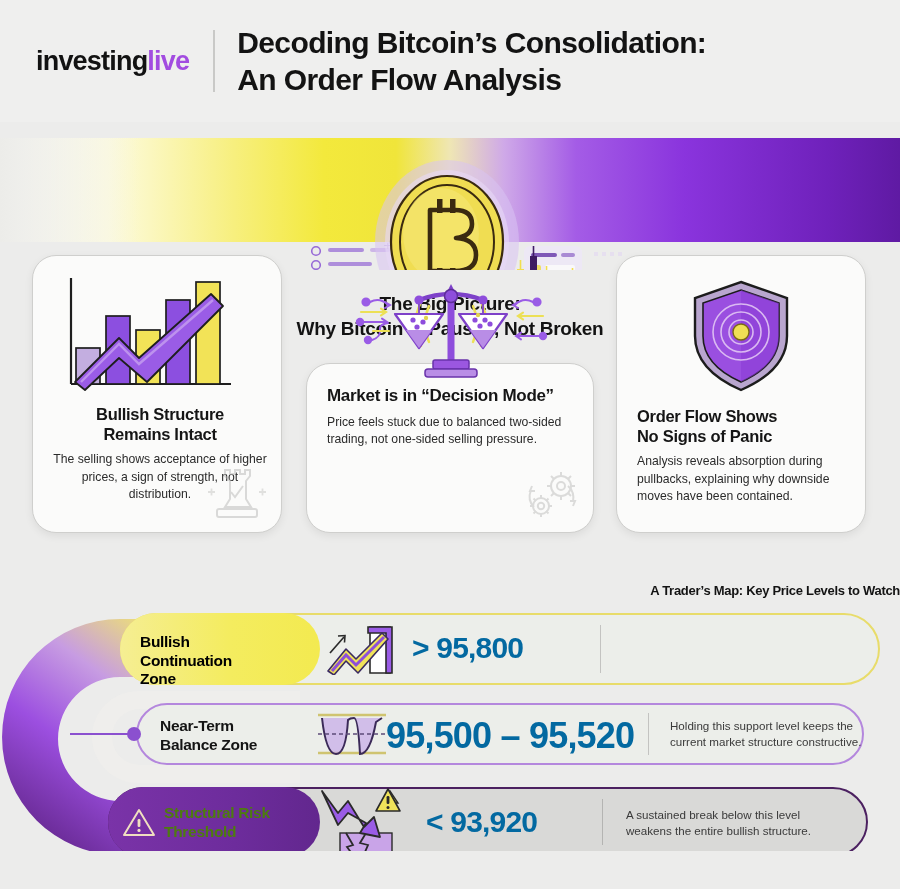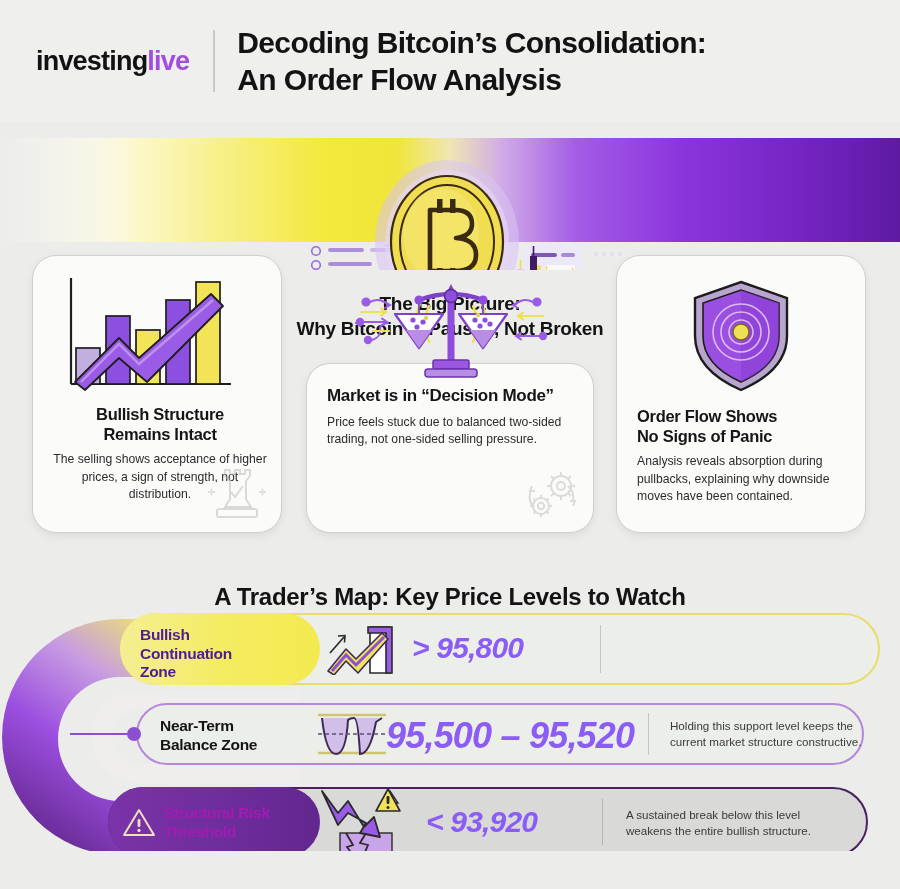--- a/index.html
+++ b/index.html
@@ -79,40 +79,40 @@
   .card-right .card-art  { position: absolute; top: 20px; left: 68px; width: 112px; height: 120px; }
   .card-right .txtwrap   { position: absolute; top: 150px; left: 20px; width: 212px; }
   .card-center .card-art { position: absolute; top: -90px; left: 44px; width: 200px; height: 108px; }
   .card-center .txtwrap  { position: absolute; top: 22px; left: 20px; width: 250px; }
   .card-center .card-title { font-size: 17px; }
   .deco { position: absolute; opacity: .5; }
 
   
   .map { position: absolute; top: 575px; left: 0; width: 900px; height: 314px; }
   .map-title {
-    position: absolute; top: 8px; left: 0; width: 900px; text-align: center;
-    font-size: 24px; font-weight: 700; color: #131313; letter-spacing: -0.3px;
+    position: absolute; top: 8px; left: 0; width: 900px; text-align: right;
+    font-size: 13px; font-weight: 700; color: #131313; letter-spacing: -0.3px;
   }
   .swoosh { position: absolute; top: 30px; left: 0; width: 420px; height: 284px; }
 
   .row { position: absolute; display: flex; align-items: center; }
   .row-cap {
     position: absolute; top: 0; left: 0; height: 100%;
     display: flex; align-items: center; border-radius: 40px;
   }
   .row-pill {
     position: absolute; border-radius: 40px; background: #ececea;
   }
   .zone-label {
     font-size: 15.5px; font-weight: 700; line-height: 1.2;
     letter-spacing: -0.3px; position: absolute; z-index: 4;
   }
   .price {
     position: absolute; font-size: 30px; font-weight: 700;
-    color: #8b5cf6; letter-spacing: -0.8px; z-index: 4; white-space: nowrap; font-style: italic;
+    color: #0369a1; letter-spacing: -0.8px; z-index: 4; white-space: nowrap;
   }
   .note {
     position: absolute; font-size: 11.6px; color: #3a3a3a;
     line-height: 1.38; z-index: 4;
   }
   .vdiv { position: absolute; width: 1px; z-index: 4; }
   .row-icon { position: absolute; z-index: 4; }
 </style>
 </head>
 <body>
@@ -389,21 +389,21 @@
           <stop offset="100%" stop-color="#5c2182"></stop>
         </linearGradient>
       </defs>
       <path d="M300 14 H120 A118 118 0 0 0 120 250 H300 V196 H120 A62 62 0 0 1 120 72 H300 Z" fill="url(#swg)"></path>
       <path d="M300 86 H138 A46 46 0 0 0 138 178 H300 V160 H140 A28 28 0 0 1 140 104 H300 Z" fill="#efeeec" opacity=".92"></path>
     </svg>
 
     <div class="row" style="top:38px;left:120px;width:760px;height:72px">
       <div class="row-pill" style="inset:0;border:2px solid #e8dc6a;background:#eceeea"></div>
       <div class="row-cap" style="width:200px;background:linear-gradient(90deg,#f5ee93 0%,#f4ec5f 55%,#f3ea50 100%);z-index:3"></div>
-      <div class="zone-label" style="left:20px;top:13px;color:#4c1d95;width:170px">
+      <div class="zone-label" style="left:20px;top:20px;color:#000000;width:170px">
         <div>Bullish</div>
         <div>Continuation</div>
         <div>Zone</div>
       </div>
       <svg class="row-icon" style="left:204px;top:10px;width:72px;height:52px" viewBox="0 0 72 52">
         <path d="M46 4 H66 V50 H46 Z" fill="#ffffff" stroke="#2a2a2a" stroke-width="1.6"></path>
         <path d="M44 4 H68 V50 H62 V10 H44 Z" fill="#9a5ce6" stroke="#2a2a2a" stroke-width="1.6"></path>
         <path d="M4 48 L22 26 L32 36 L58 10 L64 16 L34 50 L22 38 L10 52 Z" fill="#f0e35a" stroke="#3a2a60" stroke-width="1.6" stroke-linejoin="round"></path>
         <path d="M8 48 L22 32 L32 42 L60 14" fill="none" stroke="#8d4fd8" stroke-width="3"></path>
         <path d="M6 30 L20 14" stroke="#2a2a2a" stroke-width="1.6" fill="none"></path>
@@ -439,21 +439,21 @@
     </div>
 
     <div class="row" style="top:212px;left:108px;width:760px;height:70px">
       <div class="row-pill" style="inset:0;border:2px solid #4b2060;background:#d9d9d7"></div>
       <div class="row-cap" style="width:212px;background:linear-gradient(90deg,#7a33a8 0%,#6d2c9c 60%,#62278e 100%);z-index:3"></div>
       <svg class="row-icon" style="left:14px;top:20px;width:34px;height:31px" viewBox="0 0 34 31">
         <path d="M17 3 L32 28 H2 Z" fill="none" stroke="#f0dfc0" stroke-width="2" stroke-linejoin="round"></path>
         <rect x="15.6" y="12" width="2.8" height="8" rx="1.2" fill="#f0dfc0"></rect>
         <circle cx="17" cy="23.4" r="1.6" fill="#f0dfc0"></circle>
       </svg>
-      <div class="zone-label" style="left:56px;top:17px;color:#a21caf;width:160px">
+      <div class="zone-label" style="left:56px;top:17px;color:#4d7c0f;width:160px">
         <div>Structural Risk</div>
         <div>Threshold</div>
       </div>
       <svg class="row-icon" style="left:212px;top:-4px;width:88px;height:78px" viewBox="0 0 88 78">
         <rect x="20" y="50" width="52" height="26" fill="#c9a4e8" stroke="#2a2a2a" stroke-width="1.4"></rect>
         <path d="M26 50 L33 62 L27 64 L36 76" fill="none" stroke="#2a2a2a" stroke-width="1.8"></path>
         <path d="M46 50 L40 60 L48 62 L42 76" fill="none" stroke="#2a2a2a" stroke-width="1.8"></path>
         <path d="M2 8 L18 30 L28 18 L44 44 L54 34 L60 54 L40 50 L46 40 L28 30 L18 42 Z" fill="#9a5ce6" stroke="#2a2a2a" stroke-width="1.8" stroke-linejoin="round"></path>
         <path d="M62 8 L78 8 L70 -4 Z" fill="#f0e35a" stroke="#2a2a2a" stroke-width="1.4" transform="translate(0,12)"></path>
         <path d="M56 28 L80 28 L68 6 Z" fill="#f0e35a" stroke="#2a2a2a" stroke-width="1.6" stroke-linejoin="round"></path>

